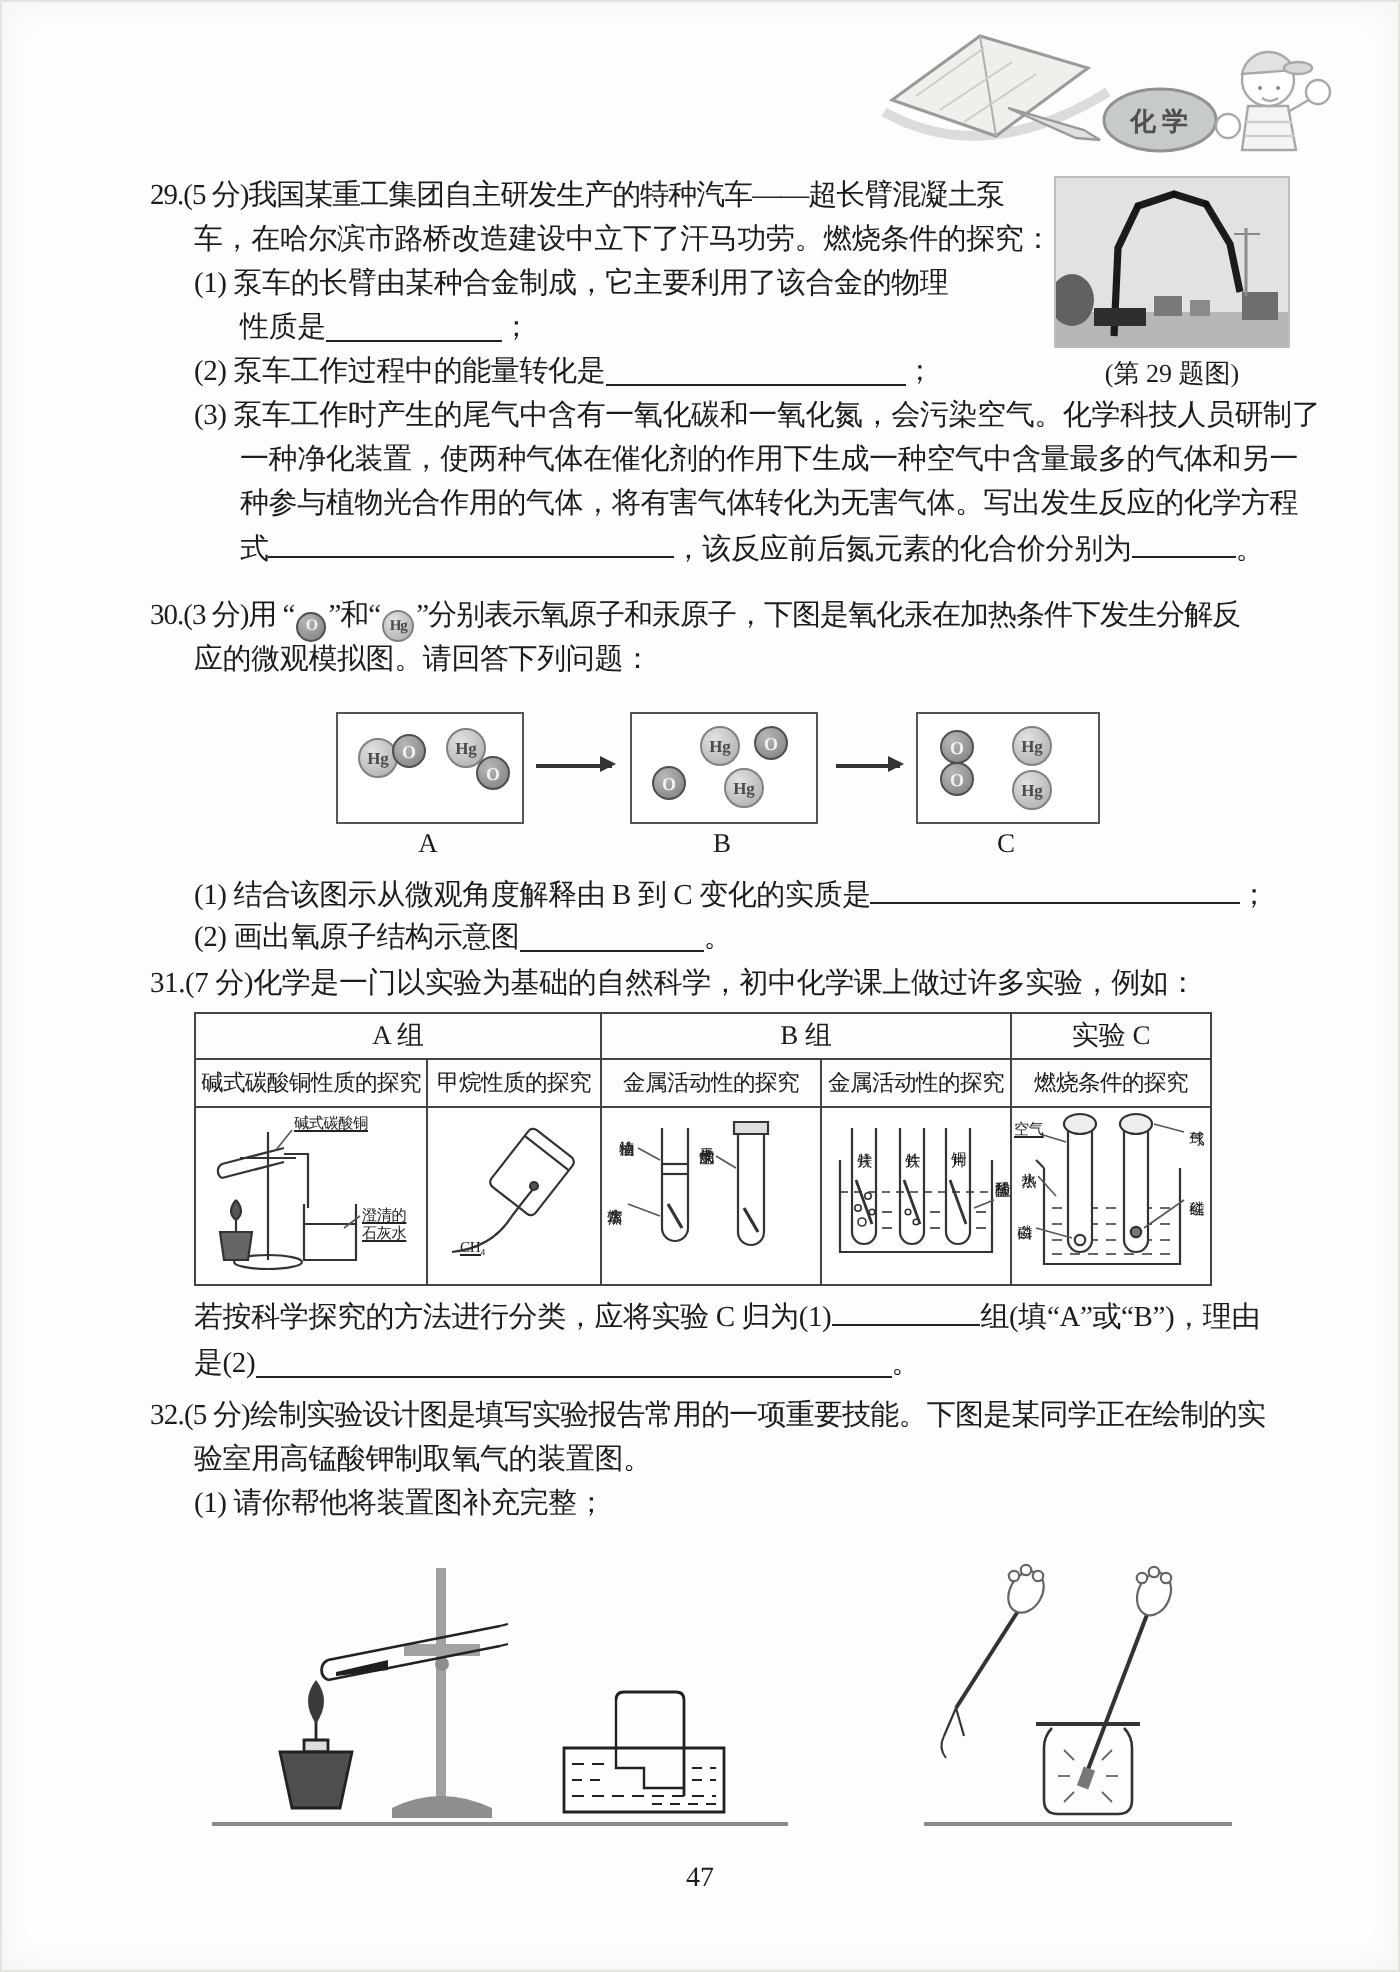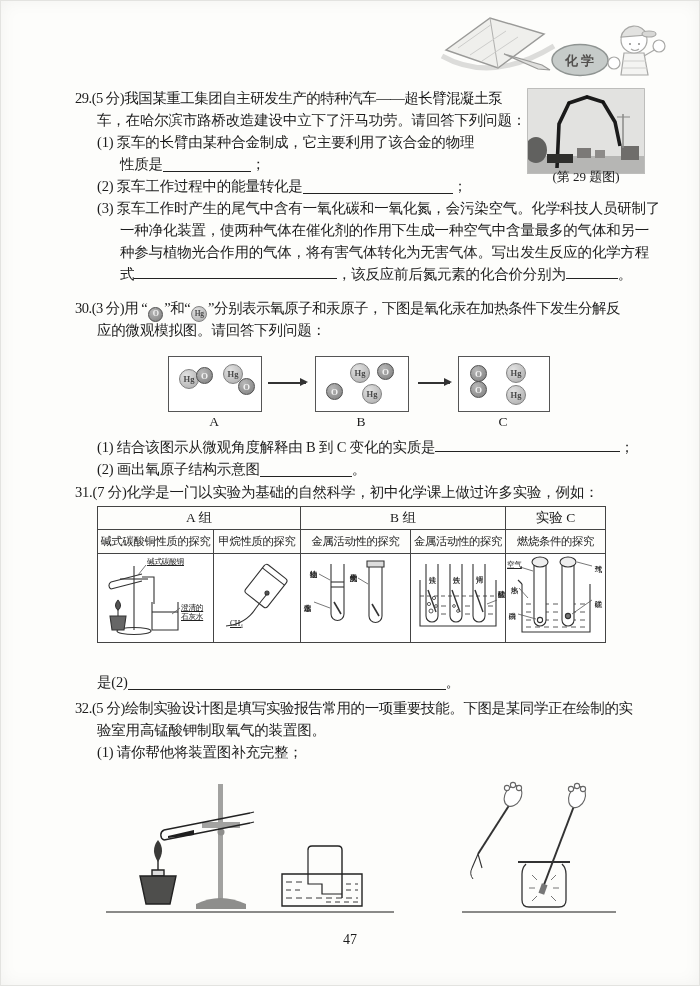--- a/index.html
+++ b/index.html
@@ -34,21 +34,21 @@
   .exp-table{position:absolute;left:97px;top:506px;width:508px;border-collapse:collapse;table-layout:fixed;}
   .exp-table td{border:1px solid #444;text-align:center;padding:0;overflow:hidden;}
   .exp-table .hrow td{font-size:13.5px;height:22px;font-weight:bold;font-weight:normal;}
   .exp-table .nrow td{font-size:11.3px;height:23px;letter-spacing:-0.3px;}
   .cell-img{position:relative;height:88px;background:#fff;}
   .cell-img svg{position:absolute;left:0;top:0;}
   .lab{position:absolute;font-size:7.6px;line-height:1.15;color:#222;letter-spacing:-0.2px;white-space:nowrap;text-decoration:underline;}
   .vlab{position:absolute;font-size:7.6px;line-height:1.05;color:#222;writing-mode:vertical-rl;letter-spacing:0;white-space:nowrap;}
   
   .photo{position:absolute;left:527px;top:88px;width:118px;height:86px;}
-  .caption{position:absolute;left:518px;top:168px;width:136px;text-align:center;font-size:13px;}
+  .caption{position:absolute;left:518px;top:178px;width:136px;text-align:center;font-size:13px;}
   .draw{position:absolute;}
   line,path,rect,ellipse,circle,polyline{vector-effect:non-scaling-stroke;}
   .pageno{position:absolute;left:0;top:932px;width:700px;text-align:center;font-size:14px;}
   .hdr{position:absolute;left:428px;top:4px;width:244px;height:84px;}
   .badge-text{position:absolute;left:126px;top:48px;width:54px;text-align:center;
     font-size:13px;font-weight:bold;color:#52504e;letter-spacing:3px;}
 </style>
 </head>
 <body>
 
@@ -74,21 +74,21 @@
         <path d="M203 45 q4 3 8 0"></path>
         <path d="M216 52 L228 45"></path>
         <circle cx="231" cy="42" r="6" fill="#fff"></circle>
         <circle cx="186" cy="59" r="6" fill="#fff"></circle>
       </g>
     </svg>
     <div class="badge-text">化学</div>
   </div>
 
   <div class="ln" style="left:75px;top:88px;letter-spacing:-0.5px"><span class="qno">29.</span><span>(5 分)</span><span>我国某重工集团自主研发生产的特种汽车——超长臂混凝土泵</span></div>
-  <div class="ln" style="left:97px;top:110px">车，在哈尔滨市路桥改造建设中立下了汗马功劳。请回答下列问题：</div>
+  <div class="ln" style="left:97px;top:110px">车，在哈尔滨市路桥改造建设中立下了汗马功劳。燃烧条件的探究：</div>
   <div class="ln" style="left:97px;top:132px">(1) 泵车的长臂由某种合金制成，它主要利用了该合金的物理</div>
   <div class="ln" style="left:120px;top:154px"><span>性质是</span><span class="bl" style="width:88px"></span><span>；</span></div>
   <div class="ln" style="left:97px;top:176px"><span>(2) 泵车工作过程中的能量转化是</span><span class="bl" style="width:150px"></span><span>；</span></div>
 
   <div class="photo">
     <svg width="118" height="86" viewBox="0 0 118 86">
       <rect width="118" height="86" fill="#e2e2e0"></rect>
       <rect y="68" width="118" height="18" fill="#b6b6b4"></rect>
       <ellipse cx="9" cy="62" rx="11" ry="13" fill="#61615f"></ellipse>
       <rect x="50" y="60" width="14" height="10" fill="#7b7977"></rect>
@@ -298,20 +298,25 @@
         <div class="vlab" style="left:4px;top:26px">热水</div>
         <div class="vlab" style="left:2px;top:52px">白磷</div>
         <div class="vlab" style="left:88px;top:5px">气球</div>
         <div class="vlab" style="left:88px;top:40px">红磷</div>
       </div>
           </td>
     </tr>
   </tbody>
     </table>
 
+  <div class="ln ln-flex" style="left:97px;top:648px;right:70px">
+      <span>若按科学探究的方法进行分类，应将实验 C 归为(1)</span>
+      <span class="bl fill"></span>
+      <span>组(填“A”或“B”)，理由</span>
+    </div>
   <div class="ln" style="left:97px;top:672px"><span>是(2)</span><span class="bl" style="width:318px"></span><span>。</span></div>
 
   <div class="ln" style="left:75px;top:698px;letter-spacing:-0.4px"><span class="qno">32.</span><span>(5 分)</span><span>绘制实验设计图是填写实验报告常用的一项重要技能。下图是某同学正在绘制的实</span></div>
   <div class="ln" style="left:97px;top:720px">验室用高锰酸钾制取氧气的装置图。</div>
   <div class="ln" style="left:97px;top:742px">(1) 请你帮他将装置图补充完整；</div>
 
   <div class="draw" style="left:100px;top:772px">
     <svg width="300" height="150" viewBox="0 0 300 150" fill="none" stroke="#222" stroke-width="1.4">
       <line x1="6" y1="140" x2="294" y2="140" stroke="#8a8a88" stroke-width="2"></line>
       <rect x="118" y="12" width="5" height="122" fill="#a2a2a0" stroke="none"></rect>

